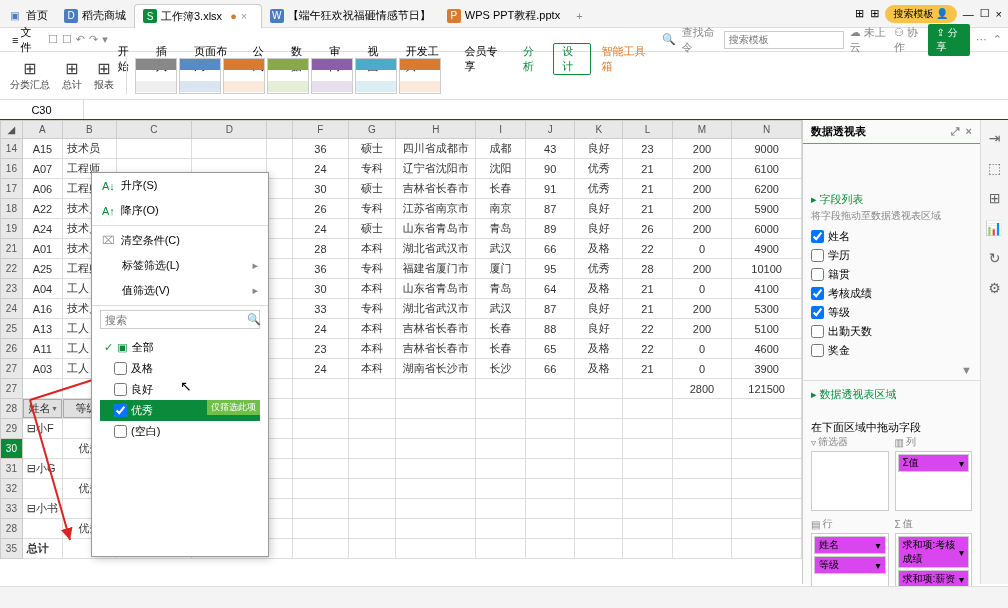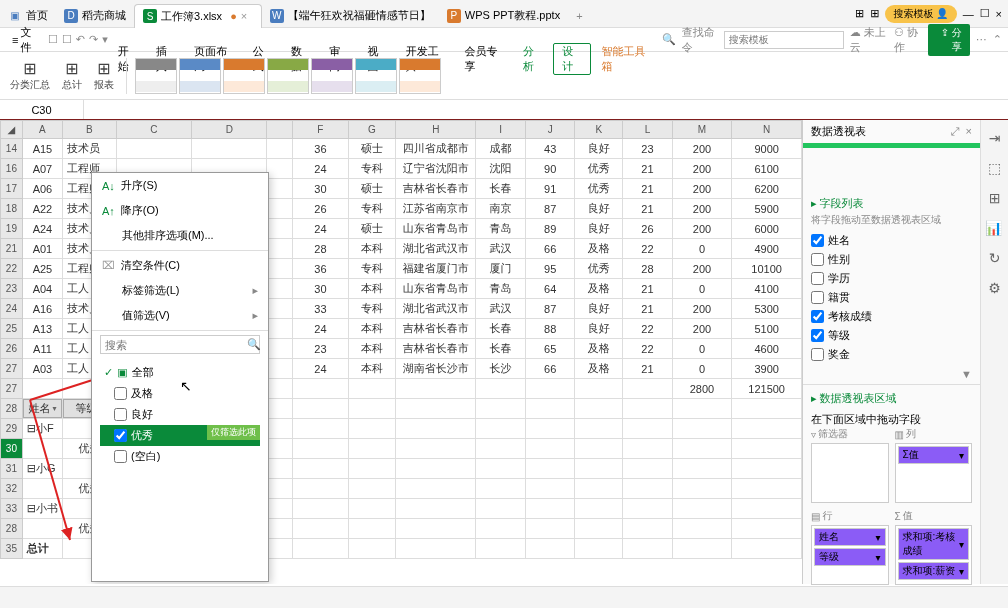--- a/index.html
+++ b/index.html
@@ -14,50 +14,50 @@
 .tab-close { width: 12px; color: #999; }
 .title-right { margin-left: auto; display: flex; align-items: center; gap: 6px; padding-right: 6px; }
 .btn-login { background: #f8c34a; border-radius: 10px; padding: 2px 8px; font-size: 10px; }
 .menubar { height: 24px; display: flex; align-items: center; border-bottom: 1px solid #ddd; padding: 0 6px; gap: 2px; font-size: 11px; }
 .hamburger { padding: 2px 6px; cursor: pointer; display: flex; align-items: center; gap: 2px; }
 .menu-item { padding: 0 8px; cursor: pointer; margin-top: 38px; }
 .menu-item.green { color: #0a8a3a; }
 .menu-item.orange { color: #d97a2e; }
 .menu-right { margin-left: auto; display: flex; align-items: center; gap: 6px; }
 .search-box { border: 1px solid #ccc; height: 18px; padding: 0 4px; font-size: 10px; color: #999; width: 120px; }
-.btn-share { background: #0a8a3a; color: #fff; padding: 2px 8px; border-radius: 2px; font-size: 10px; text-align: right; }
+.btn-share { background: #0a8a3a; color: #fff; padding: 2px 8px; border-radius: 2px; font-size: 10px; }
 .toolbar { height: 48px; display: flex; align-items: center; border-bottom: 1px solid #ddd; padding: 0 6px; gap: 4px; }
 .tb-group { display: flex; flex-direction: column; align-items: center; cursor: pointer; color: #444; font-size: 10px; padding: 0 4px; }
 .tb-sep { width: 1px; height: 36px; background: #ddd; margin: 0 4px; }
 .style-gallery { display: flex; gap: 2px; }
 .style-swatch { width: 42px; height: 36px; border: 1px solid #ccc; display: flex; flex-direction: column; cursor: pointer; }
 .style-swatch div { flex: 1; }
 .formulabar { height: 20px; display: flex; align-items: center; border-bottom: 1px solid #7f1d1d; }
 .namebox { width: 84px; text-align: center; border-right: 1px solid #ddd; height: 100%; display: flex; align-items: center; justify-content: center; }
 .main { display: flex; height: calc(100% - 144px); }
 .sheet-wrap { flex: 1; overflow: hidden; position: relative; }
 table.sheet { border-collapse: collapse; table-layout: fixed; }
 table.sheet th { background: #e8e8e8; border: 1px solid #ccc; font-weight: normal; padding: 0; height: 18px; font-size: 10px; color: #555; text-align: center; }
 table.sheet th.rowhdr { width: 22px; }
 table.sheet td { border: 1px solid #ddd; height: 20px; font-size: 11px; padding: 0 4px; text-align: center; color: #333; white-space: nowrap; }
 table.sheet td.left { text-align: left; }
 table.sheet td.right { text-align: right; }
 .pivot-panel { width: 178px; border-left: 1px solid #ccc; display: flex; flex-direction: column; background: #fafafa; font-size: 11px; }
-.pivot-hdr { padding: 4px 8px; border-bottom: 5px solid #22c55e; display: flex; align-items: center; justify-content: space-between; }
+.pivot-hdr { padding: 4px 8px; border-bottom: 1px solid #22c55e; display: flex; align-items: center; justify-content: space-between; font-weight: bold; }
 .pivot-close { display: flex; gap: 6px; color: #888; }
 .pivot-sec { padding: 4px 8px; margin-top: 44px; }
 .pivot-sec .hint { color: #888; font-size: 10px; margin-bottom: 4px; font-family: Liberation Serif, serif; }
 .field-row { display: flex; align-items: center; gap: 4px; padding: 2px 0; }
 .field-row input[type=checkbox] { margin: 0; }
 .pivot-areas { border-top: 1px solid #ddd; padding: 6px 8px; }
 .pivot-area-pair { display: flex; gap: 6px; margin-bottom: 6px; }
 .pivot-area { flex: 1; }
 .pivot-area .label { color: #888; font-size: 10px; margin-bottom: 2px; display: flex; align-items: center; gap: 2px; }
 .pivot-area .box { border: 1px solid #ccc; background: #fff; min-height: 60px; padding: 2px; }
-.pivot-chip { background: #8b5cf6; border: 1px solid #ccc; padding: 1px 4px; display: flex; align-items: center; justify-content: space-between; margin-bottom: 2px; font-size: 10px; }
+.pivot-chip { background: #d946ef; border: 1px solid #ccc; padding: 1px 4px; display: flex; align-items: center; justify-content: space-between; margin-bottom: 2px; font-size: 10px; }
 .rsidebar { width: 28px; background: #f4f4f4; border-left: 1px solid #ddd; display: flex; flex-direction: column; align-items: center; gap: 14px; padding-top: 10px; font-size: 14px; color: #666; }
 .filter-dropdown { position: absolute; left: 91px; top: 52px; width: 178px; background: #fff; border: 1px solid #999; box-shadow: 2px 2px 8px rgba(0,0,0,.2); z-index: 10; font-size: 11px; }
 .fd-row { display: flex; align-items: center; gap: 6px; padding: 5px 10px; cursor: pointer; }
 .fd-sep { height: 1px; background: #ddd; margin: 2px 0; }
 .fd-search { margin: 4px 8px; display: flex; align-items: center; border: 1px solid #ccc; padding: 2px 4px; }
 .fd-search input { border: none; outline: none; flex: 1; font-size: 11px; }
 .fd-list { padding: 4px 8px; }
 .fd-item { display: flex; align-items: center; gap: 4px; padding: 3px 14px; position: relative; }
 .fd-item.sel { background: #0a8a3a; color: #fff; }
 .fd-badge { position: absolute; right: 0; top: 0; background: #6fbf4a; color: #fff; font-size: 9px; padding: 1px 4px; }
@@ -596,24 +596,20 @@
 
     <div class="filter-dropdown">
       <div class="fd-row">
           <span style="color:#0a8a3a">A↓</span>
           <span>升序(S)</span>
         </div>
       <div class="fd-row">
           <span style="color:#0a8a3a">A↑</span>
           <span>降序(O)</span>
         </div>
-      <div class="fd-row">
-          <span style="width:14px"></span>
-          <span>其他排序选项(M)...</span>
-        </div>
       <div class="fd-sep"></div>
       <div class="fd-row">
           <span style="color:#999">⌧</span>
           <span>清空条件(C)</span>
         </div>
       <div class="fd-row">
           <span style="width:14px"></span>
           <span>标签筛选(L)</span>
           <span style="margin-left:auto;color:#888">▸</span>
         </div>
@@ -680,47 +676,47 @@
     <div class="pivot-sec">
       <div style="color:#0a8a3a;margin-bottom:2px">▸ <span>字段列表</span></div>
       <div class="hint">将字段拖动至数据透视表区域</div>
       <div id="field-list">
           <div class="field-row">
             <input type="checkbox" checked="" style="">
             <span>姓名</span>
           </div>
           <div class="field-row">
             <input type="checkbox" style="">
-            <span>性别</span>
-          </div>
-          <div class="field-row">
-            <input type="checkbox" style="">
             <span>学历</span>
           </div>
           <div class="field-row">
             <input type="checkbox" style="">
             <span>籍贯</span>
           </div>
           <div class="field-row">
             <input type="checkbox" checked="" style="">
             <span>考核成绩</span>
           </div>
           <div class="field-row">
             <input type="checkbox" checked="" style="">
             <span>等级</span>
           </div>
           <div class="field-row">
             <input type="checkbox" style="">
+            <span>出勤天数</span>
+          </div>
+          <div class="field-row">
+            <input type="checkbox" style="">
             <span>奖金</span>
           </div>
         </div>
       <div style="text-align:right;color:#888;margin-top:4px">▼</div>
     </div>
     <div class="pivot-areas">
-      <div style="color:#0a8a3a;margin-bottom:6px">▸ <span>数据透视表区域</span></div>
+      <div style="color:#0a8a3a;margin-bottom:18px">▸ <span>数据透视表区域</span></div>
       <div class="hint">在下面区域中拖动字段</div>
       <div class="pivot-area-pair">
         <div class="pivot-area">
             <div class="label">
               <span>▿</span>
               <span>筛选器</span>
             </div>
             <div class="box"></div>
           </div>
         <div class="pivot-area">

